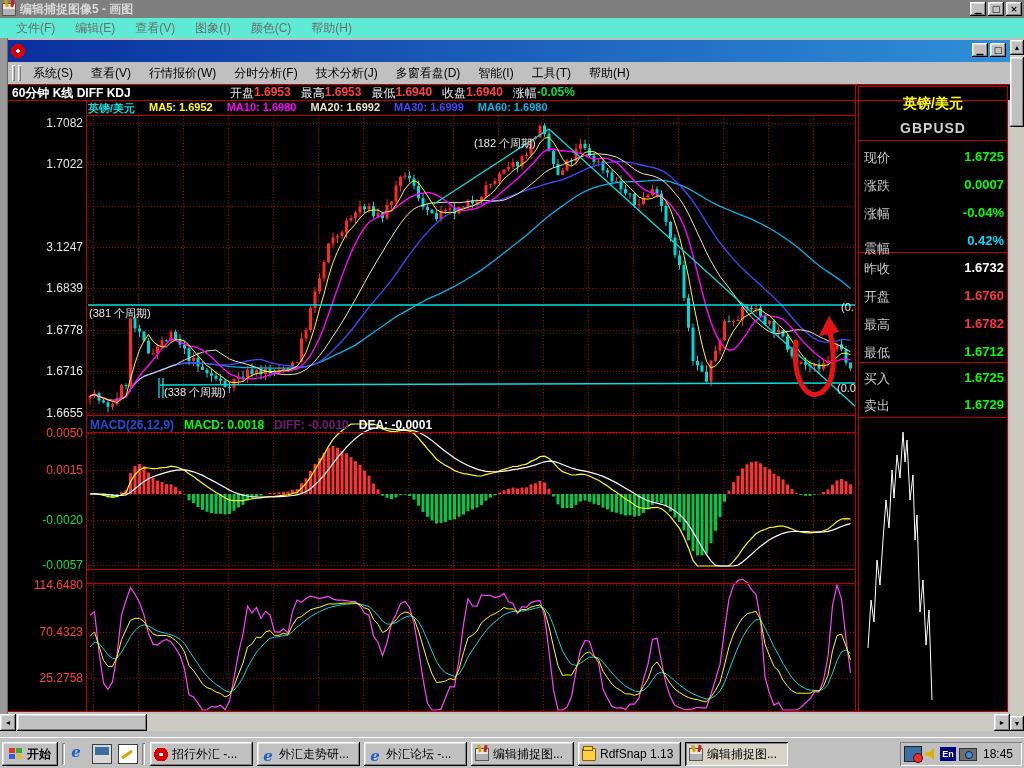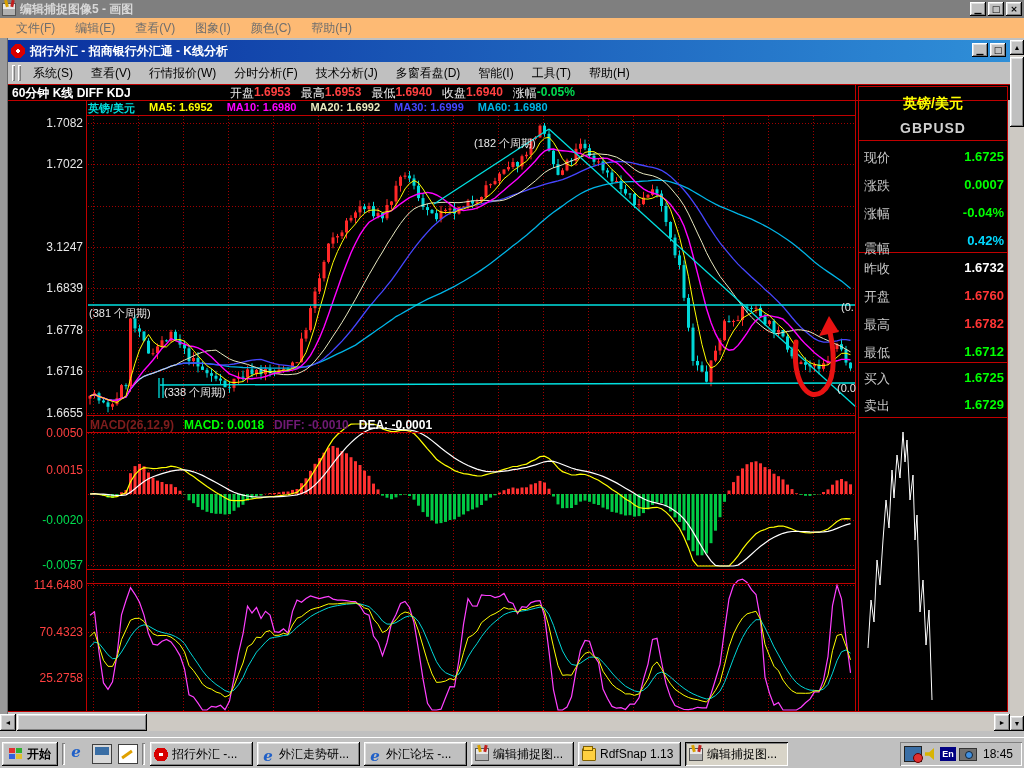--- a/index.html
+++ b/index.html
@@ -9,21 +9,21 @@
   .btn3d{background:#c0c0c0;box-shadow:inset -1px -1px 0 #000,inset 1px 1px 0 #fff,
          inset -2px -2px 0 #808080,inset 2px 2px 0 #dfdfdf;}
   .sunken{box-shadow:inset 1px 1px 0 #808080,inset -1px -1px 0 #fff;}
   .pressed{box-shadow:inset 1px 1px 0 #000,inset -1px -1px 0 #fff,inset 2px 2px 0 #808080;background:#d8d4c8;}
   
   #paint-titlebar{left:0;top:0;width:1024px;height:18px;background:#7f7f7f;display:flex;align-items:center;gap:4px;padding-left:2px;box-sizing:border-box;}
   #paint-title{color:#d8d8d8;font-size:12px;font-weight:bold;white-space:nowrap;}
   #paint-buttons{position:absolute;right:2px;top:2px;display:flex;gap:2px;}
   .titlebtn{width:16px;height:14px;display:flex;align-items:center;justify-content:center;
             font:bold 9px "DejaVu Sans",sans-serif;color:#000;}
-  #paint-menubar{left:0;top:18px;width:1024px;height:20px;background:#fdba74;display:flex;align-items:center;padding-left:6px;box-sizing:border-box;}
+  #paint-menubar{left:0;top:18px;width:1024px;height:20px;background:#5eead4;display:flex;align-items:center;padding-left:6px;box-sizing:border-box;}
   .paint-menu-item{color:#6e6e6e;font-size:12px;padding:0 10px;}
   #canvas-strip{left:0;top:38px;width:8px;height:676px;background:#9a9a9a;border-right:1px solid #6a6a6a;box-sizing:border-box;}
   
   #forex-titlebar{left:8px;top:40px;width:1002px;height:22px;background:linear-gradient(to right,#0a2f9e,#2f8fd8);
                   display:flex;align-items:center;gap:5px;padding-left:3px;box-sizing:border-box;}
   #forex-title{color:#fff;font-size:12px;font-weight:bold;white-space:nowrap;}
   #forex-buttons{position:absolute;right:4px;top:3px;display:flex;gap:2px;}
   #forex-menubar{left:8px;top:62px;width:1002px;height:22px;background:#c0c0c0;display:flex;align-items:center;padding-left:4px;box-sizing:border-box;}
   .grip{width:3px;height:16px;margin-right:3px;background:#c0c0c0;box-shadow:inset 1px 1px 0 #fff,inset -1px -1px 0 #808080;}
   .forex-menu-item{color:#000;font-size:12px;padding:0 9px;white-space:nowrap;}
@@ -101,21 +101,20 @@
       <span class="paint-menu-item">编辑(E)</span>
       <span class="paint-menu-item">查看(V)</span>
       <span class="paint-menu-item">图象(I)</span>
       <span class="paint-menu-item">颜色(C)</span>
       <span class="paint-menu-item">帮助(H)</span>
     </div>
   <div class="abs" id="canvas-strip"></div>
 
   <div class="abs" id="forex-titlebar">
     <span class="icon16 cmb-logo" style="width:14px;height:14px;"></span>
-    <span id="forex-title">招行外汇 - 招商银行外汇通 - K线分析</span>
     <span id="forex-buttons">
       <span class="titlebtn btn3d">▁</span>
       <span class="titlebtn btn3d">□</span>
     </span>
   </div>
   <div class="abs" id="forex-menubar">
     <span class="grip"></span>
     <span class="grip"></span>
   <span class="forex-menu-item">系统(S)</span>
       <span class="forex-menu-item">查看(V)</span>
@@ -753,21 +752,21 @@
       <div class="tick-label" style="left: 5px; top: 406px; color: rgb(232, 232, 232);">1.6655</div>
       <div class="tick-label" style="left: 5px; top: 426px; color: rgb(255, 64, 64);">0.0050</div>
       <div class="tick-label" style="left: 5px; top: 463px; color: rgb(255, 64, 64);">0.0015</div>
       <div class="tick-label" style="left: 5px; top: 513px; color: rgb(0, 224, 80);">-0.0020</div>
       <div class="tick-label" style="left: 5px; top: 558px; color: rgb(0, 224, 80);">-0.0057</div>
       <div class="tick-label" style="left: 5px; top: 578px; color: rgb(255, 64, 64);">114.6480</div>
       <div class="tick-label" style="left: 5px; top: 625px; color: rgb(255, 64, 64);">70.4323</div>
       <div class="tick-label" style="left: 5px; top: 671px; color: rgb(255, 64, 64);">25.2758</div>
     </div>
   <div class="ind-header" id="macd-header" style="left:90px;top:418px;">
-      <span style="color: #7f1d1d;">MACD(26,12,9)</span>
+      <span style="color: #1d4ed8;">MACD(26,12,9)</span>
       <span style="color: rgb(0, 255, 0);">MACD: 0.0018</span>
       <span style="color: #701a75;">DIFF: -0.0010</span>
       <span style="color: rgb(255, 255, 255);">DEA: -0.0001</span>
     </div>
   <div id="annotations">
       <div class="annot" style="left: 474px; top: 136px;">(182 个周期)</div>
       <div class="annot" style="left: 89px; top: 306px;">(381 个周期)</div>
       <div class="annot" style="left: 164px; top: 385px;">(338 个周期)</div>
       <div class="annot" style="left: 841px; top: 301px;">(0.</div>
       <div class="annot" style="left: 837px; top: 382px;">(0.0</div>

